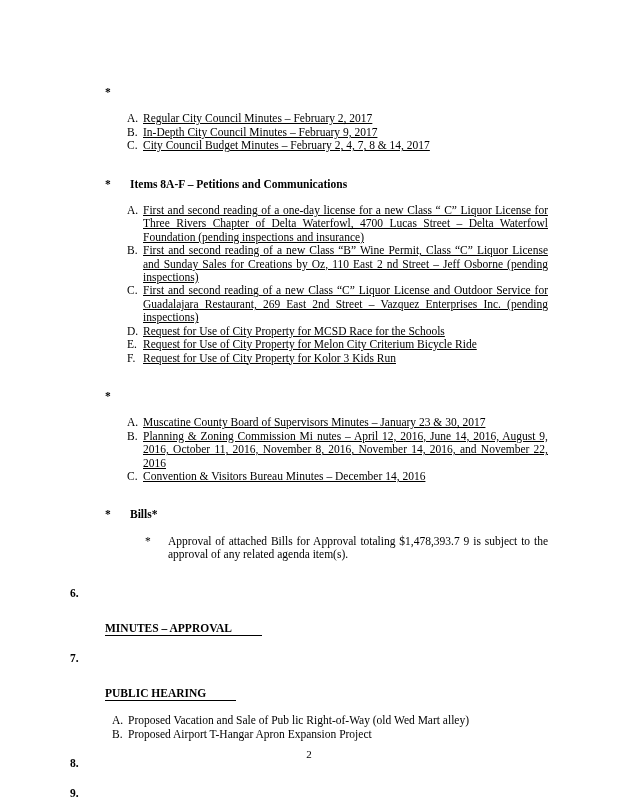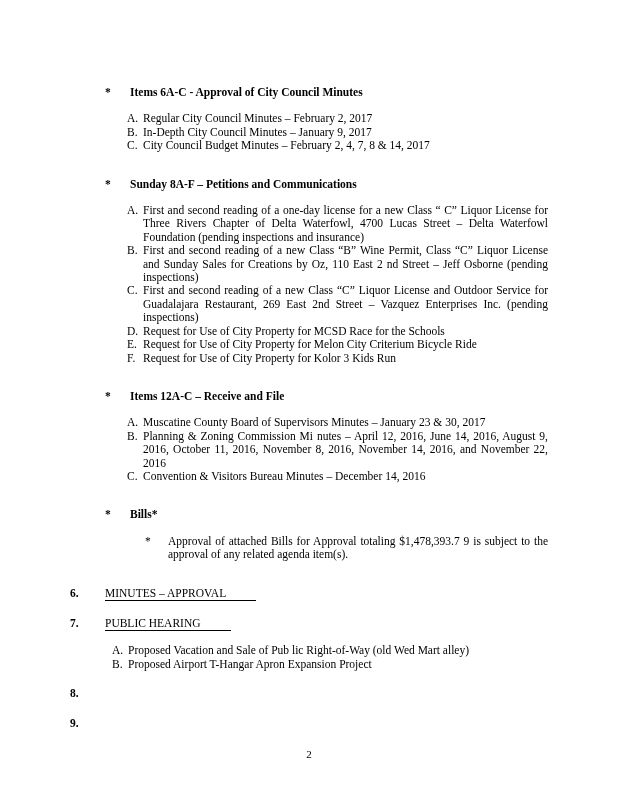--- a/index.html
+++ b/index.html
@@ -36,35 +36,36 @@
     margin-left: 35px;
     margin-bottom: 13px;
     font-weight: bold;
   }
   .star-heading-row .marker { width: 25px; flex: 0 0 25px; }
   .item-row {
     display: flex;
     margin-left: 57px;
   }
   .item-row .label { width: 16px; flex: 0 0 16px; }
-  .item-row .item-text { flex: 1; text-align: justify; }
+  .item-row .item-text { flex: 1; text-align: justify; text-decoration: underline; }
   .note-row {
     display: flex;
     margin-left: 75px;
   }
   .note-row .marker { width: 23px; flex: 0 0 23px; }
   .note-row .note-text { flex: 1; text-align: justify; }
   .num-section { margin-bottom: 16px; }
   .num-row { display: flex; }
   .num-row .number { width: 35px; flex: 0 0 35px; font-weight: bold; }
   .num-heading {
-    font-weight: normal;
+    font-weight: bold;
     display: inline-block;
     border-bottom: 1.2px solid #000;
     padding-right: 30px;
+    margin-top: 35px;
   }
   .sub-items { margin-top: 13px; }
   .sub-item-row { display: flex; margin-left: 42px; }
   .sub-item-row .label { width: 16px; flex: 0 0 16px; }
   .sub-item-row .item-text { flex: 1; }
   .page-number {
     position: absolute;
     top: 748px;
     left: 0;
     width: 618px;
@@ -74,40 +75,39 @@
 </style>
 </head>
 <body>
 
 <div class="page">
   <div class="content">
 
     <div class="star-section">
       <div class="star-heading-row">
         <span class="marker">*</span>
-        <span class="heading-text">Items 6A-C - Approval of City Council Minutes</span>
       </div>
       <div class="item-row">
         <span class="label">A.</span>
         <span class="item-text">Regular City Council Minutes – February 2, 2017</span>
       </div>
       <div class="item-row">
         <span class="label">B.</span>
-        <span class="item-text">In-Depth City Council Minutes – January 9, 2017</span>
+        <span class="item-text">In-Depth City Council Minutes – February 9, 2017</span>
       </div>
       <div class="item-row">
         <span class="label">C.</span>
         <span class="item-text">City Council Budget Minutes – February 2, 4, 7, 8 &amp; 14, 2017</span>
       </div>
     </div>
 
     <div class="star-section">
       <div class="star-heading-row">
         <span class="marker">*</span>
-        <span class="heading-text">Sunday 8A-F – Petitions and Communications</span>
+        <span class="heading-text">Items 8A-F – Petitions and Communications</span>
       </div>
       <div class="item-row">
         <span class="label">A.</span>
         <span class="item-text">First and second reading of a one-day license for a new Class “ C” Liquor License for Three Rivers Chapter of Delta Waterfowl, 4700 Lucas Street – Delta Waterfowl Foundation (pending inspections and insurance)</span>
       </div>
       <div class="item-row">
         <span class="label">B.</span>
         <span class="item-text">First and second reading of a new Class “B” Wine Permit, Class “C” Liquor License and Sunday Sales for Creations by Oz, 110 East 2 nd Street – Jeff Osborne (pending inspections)</span>
       </div>
       <div class="item-row">
@@ -124,21 +124,20 @@
       </div>
       <div class="item-row">
         <span class="label">F.</span>
         <span class="item-text">Request for Use of City Property for Kolor 3 Kids Run</span>
       </div>
     </div>
 
     <div class="star-section">
       <div class="star-heading-row">
         <span class="marker">*</span>
-        <span class="heading-text">Items 12A-C – Receive and File</span>
       </div>
       <div class="item-row">
         <span class="label">A.</span>
         <span class="item-text">Muscatine County Board of Supervisors Minutes – January 23 &amp; 30, 2017</span>
       </div>
       <div class="item-row">
         <span class="label">B.</span>
         <span class="item-text">Planning &amp; Zoning Commission Mi nutes – April 12, 2016, June 14, 2016, August 9, 2016, October 11, 2016, November 8, 2016, November 14, 2016, and November 22, 2016</span>
       </div>
       <div class="item-row">

